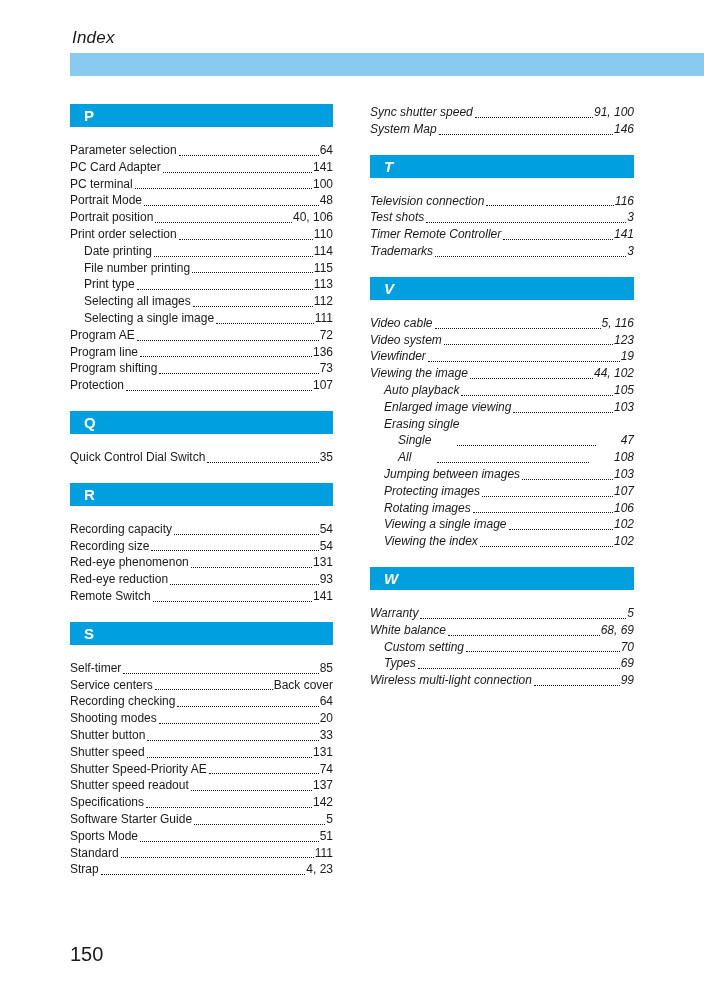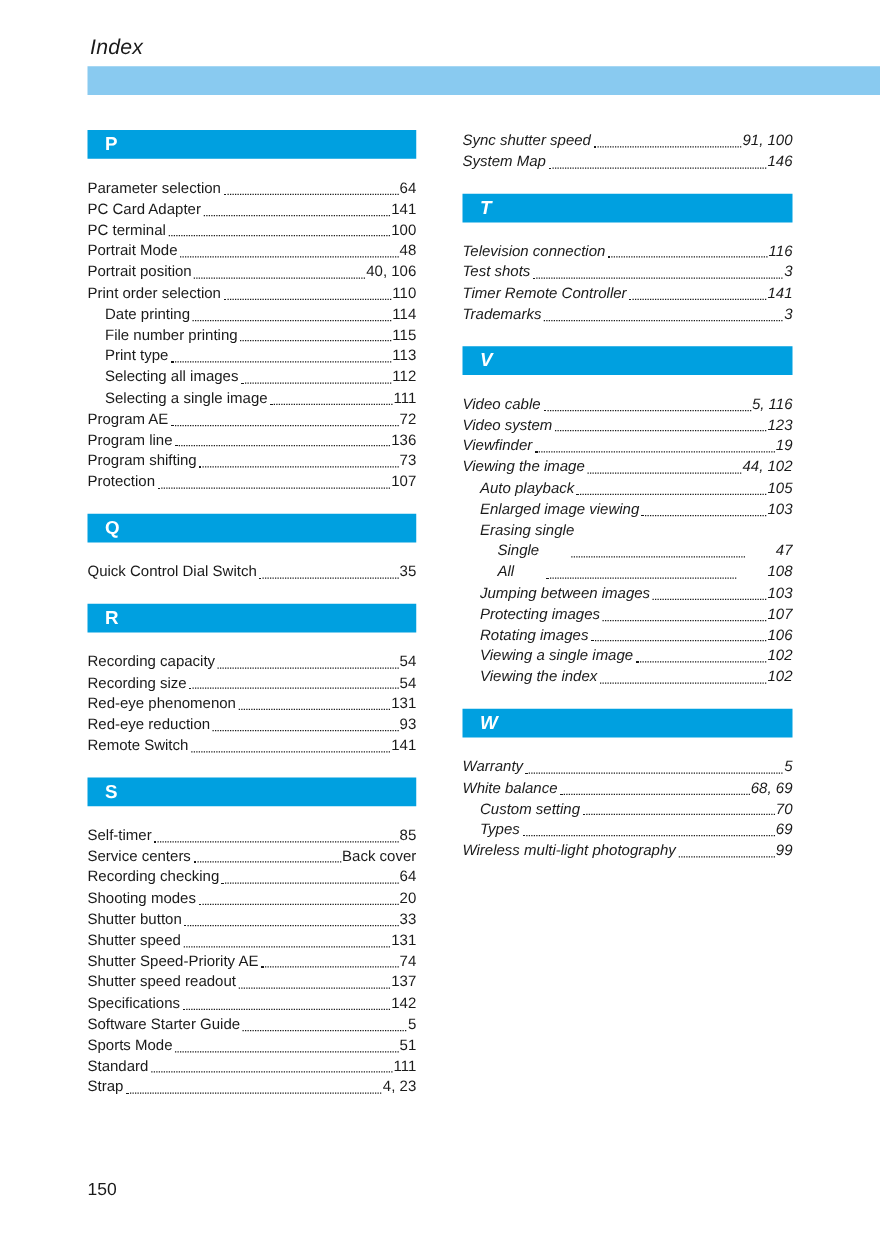--- a/index.html
+++ b/index.html
@@ -62,21 +62,21 @@
     min-width: 6px;
     align-self: flex-end;
     border-bottom: 1.8px dotted #1a1a1a;
     margin: 0 1px 3px 2px;
   }
   .entry-page { white-space: nowrap; }
   .page-number {
     position: absolute;
     left: 70px;
     top: 943px;
-    font-size: 14px;
+    font-size: 20px;
   }
 </style>
 </head>
 <body style="color: rgb(26, 26, 26);">
 
 <div class="running-head">Index</div>
 
 <div class="top-bar" style="background: rgb(137, 202, 240);"></div>
 
 <div class="columns">
@@ -401,21 +401,21 @@
           <span class="entry-label">Custom setting</span>
           <span class="leader"></span>
           <span class="entry-page">70</span>
         </div>
         <div class="entry indent-1">
           <span class="entry-label">Types</span>
           <span class="leader"></span>
           <span class="entry-page">69</span>
         </div>
         <div class="entry indent-0">
-          <span class="entry-label">Wireless multi-light photography</span>
+          <span class="entry-label">Wireless multi-light connection</span>
           <span class="leader"></span>
           <span class="entry-page">99</span>
         </div>
       </div>
     </div>
 </div>
 
 <div class="page-number">150</div>
 
 </body></html>

